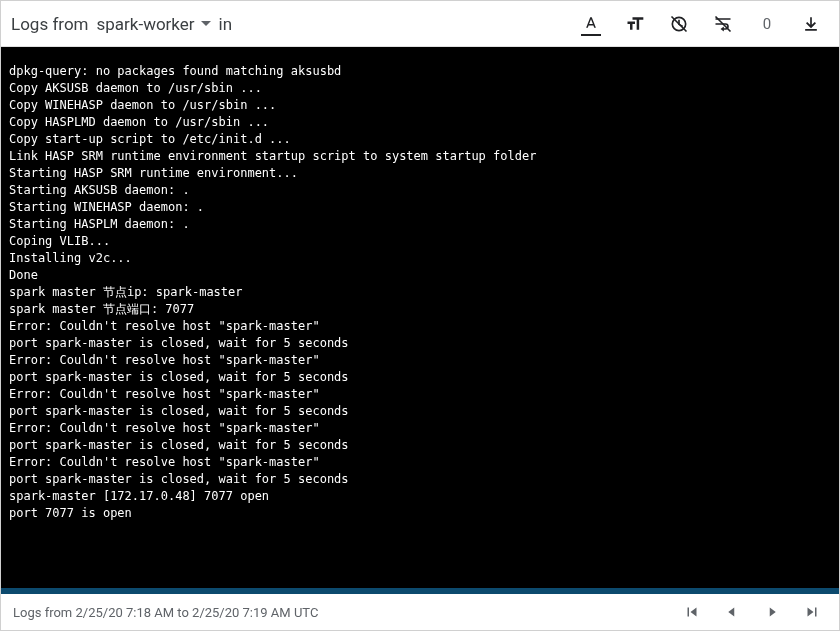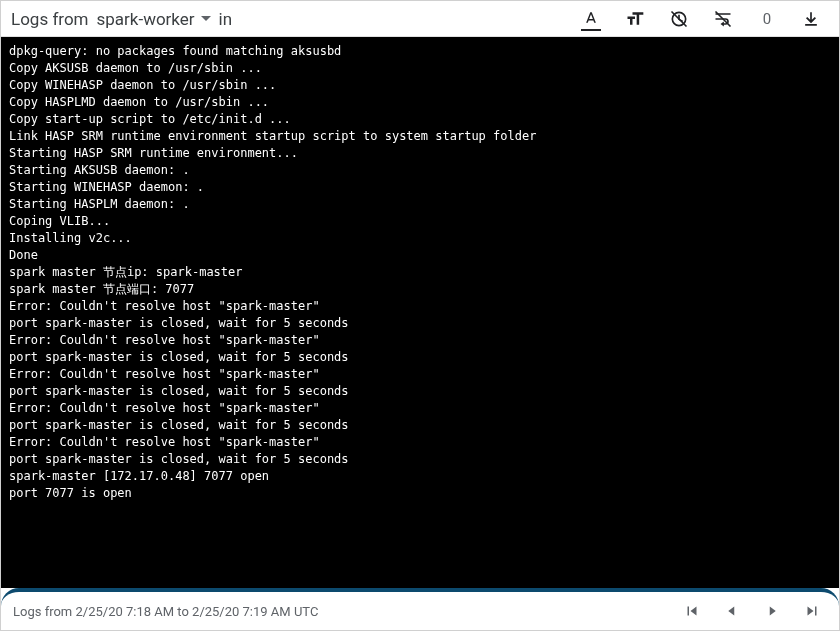--- a/index.html
+++ b/index.html
@@ -9,21 +9,21 @@
       height: 631px;
       background: #fff;
       border: 1px solid #d0d0d0;
       display: flex;
       flex-direction: column;
       overflow: hidden;
     }
     .header {
       display: flex;
       align-items: center;
-      height: 36px;
+      height: 46px;
       padding: 0 8px;
       border-bottom: 1px solid #e0e0e0;
       gap: 4px;
       flex-shrink: 0;
     }
     .crumb {
       font-size: 17px;
       color: #3c4043;
       padding: 4px 2px;
     }
@@ -77,34 +77,33 @@
       color: #5f6368;
       cursor: pointer;
     }
     .log-area {
       flex: 1;
       background: #000;
       color: #fff;
       font-family: "Consolas", "Monaco", monospace;
       font-size: 12px;
       line-height: 17px;
-      padding: 6px 8px;
+      padding: 16px 8px;
       overflow: auto;
       white-space: pre;
     }
     .footer {
       height: 42px;
       display: flex;
       align-items: center;
       padding: 0 12px;
       font-size: 13px;
       color: #5f6368;
-      border-top: 4px solid #0c4a6e;
+      border-top: 6px solid #0c4a6e;
       flex-shrink: 0;
-      border-radius: 18px;
     }
     .pager {
       display: flex;
       align-items: center;
       gap: 10px;
       margin-left: auto;
     }
     .pager-btn {
       width: 30px;
       height: 30px;

